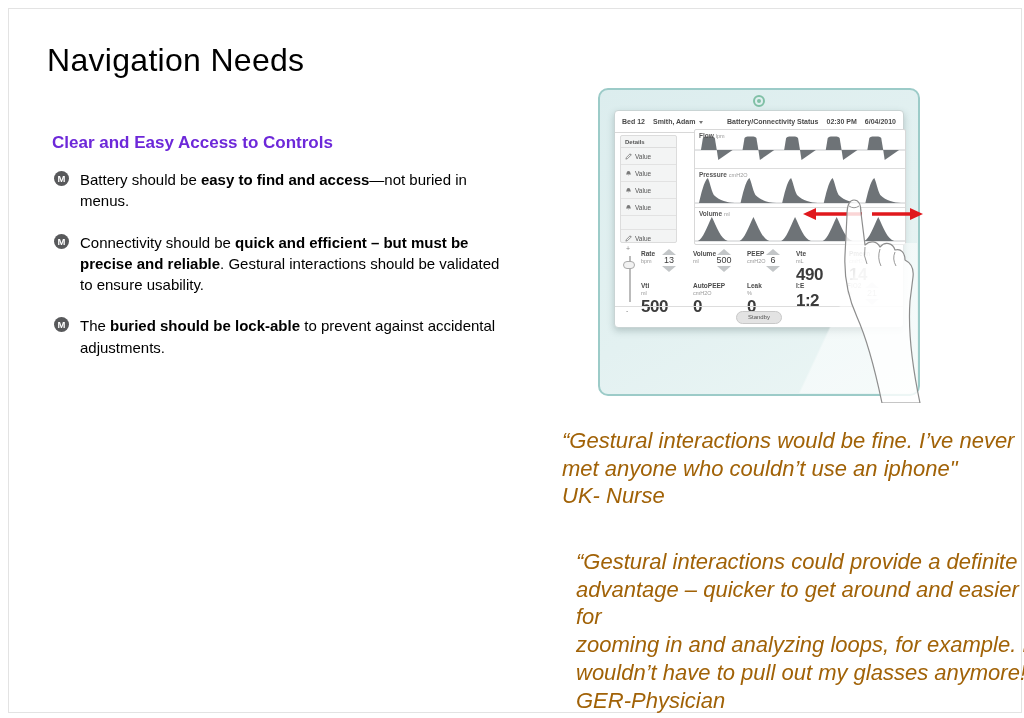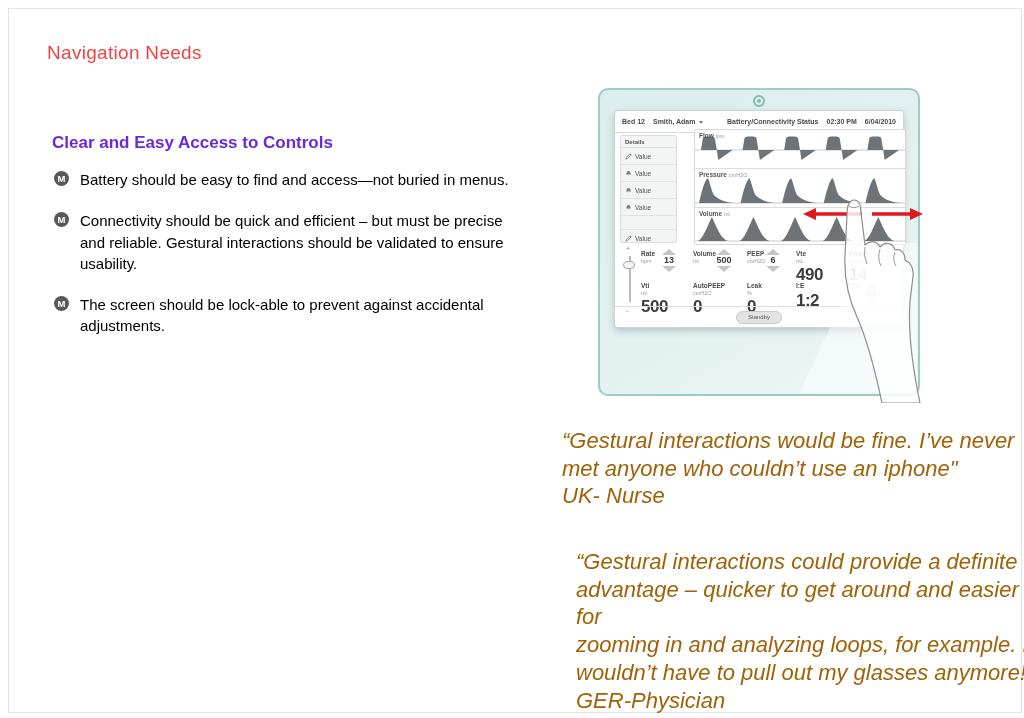--- a/index.html
+++ b/index.html
@@ -3,33 +3,33 @@
 <meta charset="utf-8">
 <style>
   html,body { margin:0; padding:0; }
   body {
     width:1024px; height:718px; position:relative; background:#ffffff;
     font-family:"Liberation Sans", sans-serif; overflow:hidden;
   }
   .frame { position:absolute; left:8px; top:8px; width:1012px; height:703px;
     border:1px solid #e3e3e3; pointer-events:none; }
 
-  .title { position:absolute; left:47px; top:42px; font-size:19px; color:#ef4444;
+  .title { position:absolute; left:47px; top:42px; font-size:32px; color:#000000;
     letter-spacing:.3px; }
 
   .sec-head { position:absolute; left:52px; top:133px; font-size:17px;
     font-weight:bold; color:#6d28d9; }
 
   .bullets { position:absolute; left:54px; top:169px; width:470px; }
   .bullet { display:flex; gap:11px; margin-bottom:20px; }
   .badge { width:15px; height:15px; border-radius:50%; background:#58595b; color:#fff;
     font-size:9.5px; font-weight:bold; display:flex; align-items:center;
     justify-content:center; flex:0 0 15px; margin-top:2px; }
   .btext { font-size:15px; line-height:1.42; color:#000; width:434px; }
-  .btext .b { font-weight:normal; }
+  .btext .b { font-weight:bold; }
 
   
   .tablet { position:absolute; left:598px; top:88px; width:322px; height:308px;
     border-radius:10px; border:2px solid #9ccbc8; box-sizing:border-box;
     background:linear-gradient(150deg,#dcedee 0%,#e3f1f1 55%,#ecf6f5 100%); z-index:1; }
   .glare { position:absolute; right:1px; bottom:1px; width:150px; height:150px;
     background:linear-gradient(115deg, rgba(255,255,255,0) 46%, rgba(255,255,255,.5) 47%);
     border-bottom-right-radius:8px; pointer-events:none; }
   .power { position:absolute; top:5px; left:50%; transform:translateX(-50%);
     width:12px; height:12px; border:2px solid #80c0a6; border-radius:50%;
@@ -76,21 +76,21 @@
     background:#f2f2f2; border:1px solid #aaa; border-radius:4px; box-sizing:border-box; }
 
   .param { position:absolute; }
   .p-label { font-size:6.5px; font-weight:bold; color:#4a4a4a; line-height:1.2; }
   .p-unit { font-size:5.5px; color:#999; line-height:1.1; }
   .stack { position:absolute; left:17px; top:-1px; width:22px; text-align:center; }
   .tri-up { width:0; height:0; border-left:7px solid transparent;
     border-right:7px solid transparent; border-bottom:6px solid #c3c6c8; margin:0 auto; }
   .tri-dn { width:0; height:0; border-left:7px solid transparent;
     border-right:7px solid transparent; border-top:6px solid #c3c6c8; margin:0 auto; }
-  .p-val { font-size:9px; font-weight:bold; color:#3c3c3c; line-height:1.25; }
+  .p-val { font-size:9px; font-weight:normal; color:#3c3c3c; line-height:1.25; }
   .big-val { font-size:17px; font-weight:bold; color:#3c3c3c; margin-top:2px;
     letter-spacing:-.5px; line-height:1.05; }
   .dim { opacity:.55; }
 
   .dev-footer { position:absolute; left:0; right:0; bottom:0; height:20px;
     border-top:1px solid #ddd; display:flex; align-items:center; justify-content:center; }
   .standby { background:#e3e3e3; border:1px solid #c8c8c8; border-radius:7px;
     font-size:6px; color:#555; padding:2.5px 11px; }
 
   .gesture-arrows { position:absolute; left:800px; top:205px; z-index:5; }
@@ -113,21 +113,21 @@
   <div class="bullet">
     <div class="badge">M</div>
     <div class="btext"><span>Battery should be </span><span class="b">easy to find and access</span><span>—not buried in menus.</span></div>
   </div>
   <div class="bullet">
     <div class="badge">M</div>
     <div class="btext"><span>Connectivity should be </span><span class="b">quick and efficient – but must be precise and reliable</span><span>. Gestural interactions should be validated to ensure usability.</span></div>
   </div>
   <div class="bullet">
     <div class="badge">M</div>
-    <div class="btext"><span>The </span><span class="b">screen should be lock-able</span><span> to prevent against accidental adjustments.</span></div>
+    <div class="btext"><span>The </span><span class="b">buried should be lock-able</span><span> to prevent against accidental adjustments.</span></div>
   </div>
 </div>
 
 <div class="tablet">
   <div class="power"></div>
 
   <div class="screen">
 
     <div class="dev-header">
       <div class="grp">

